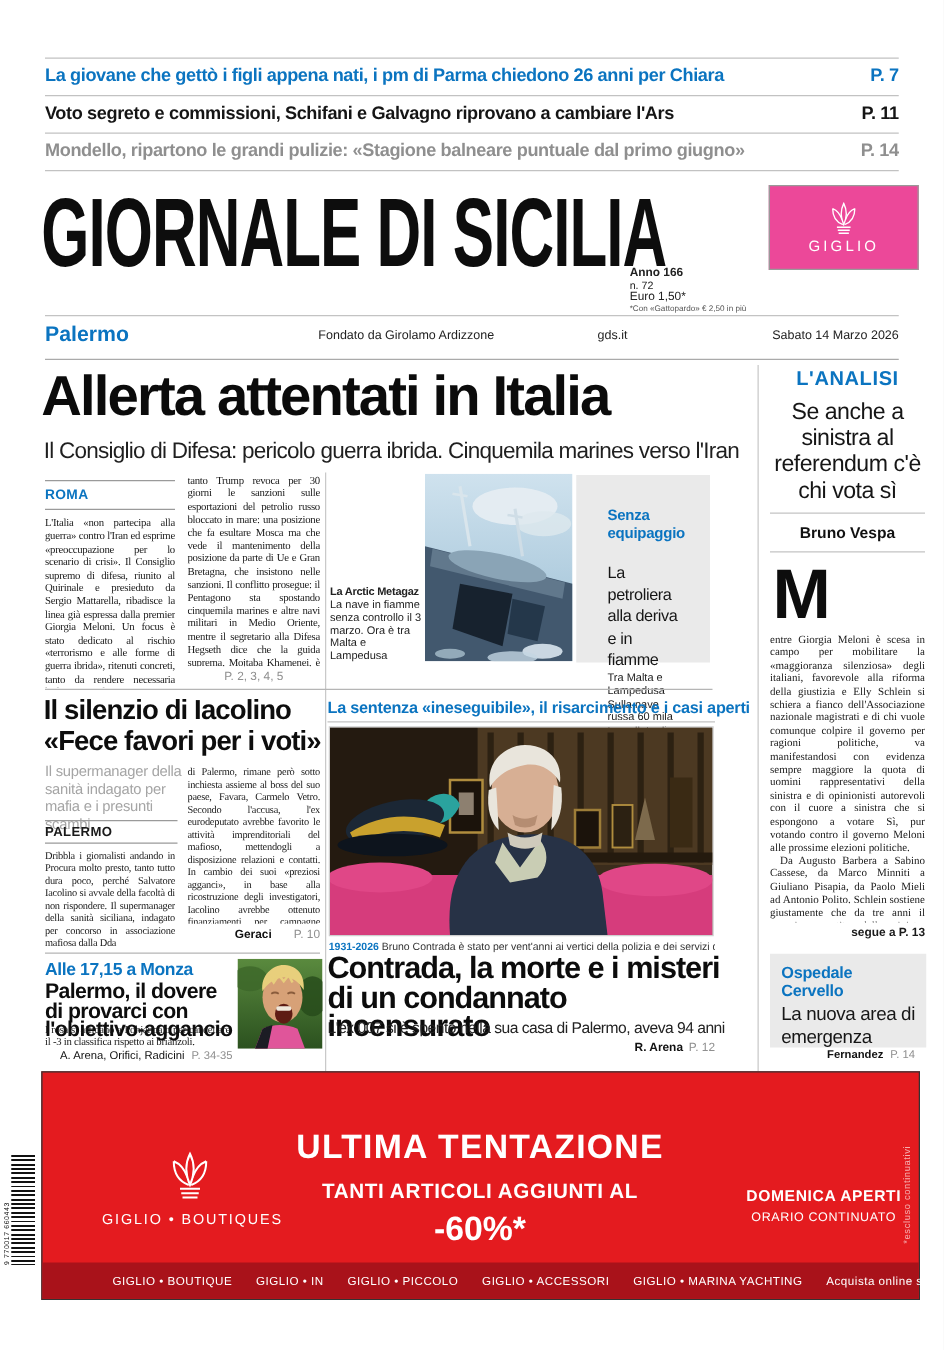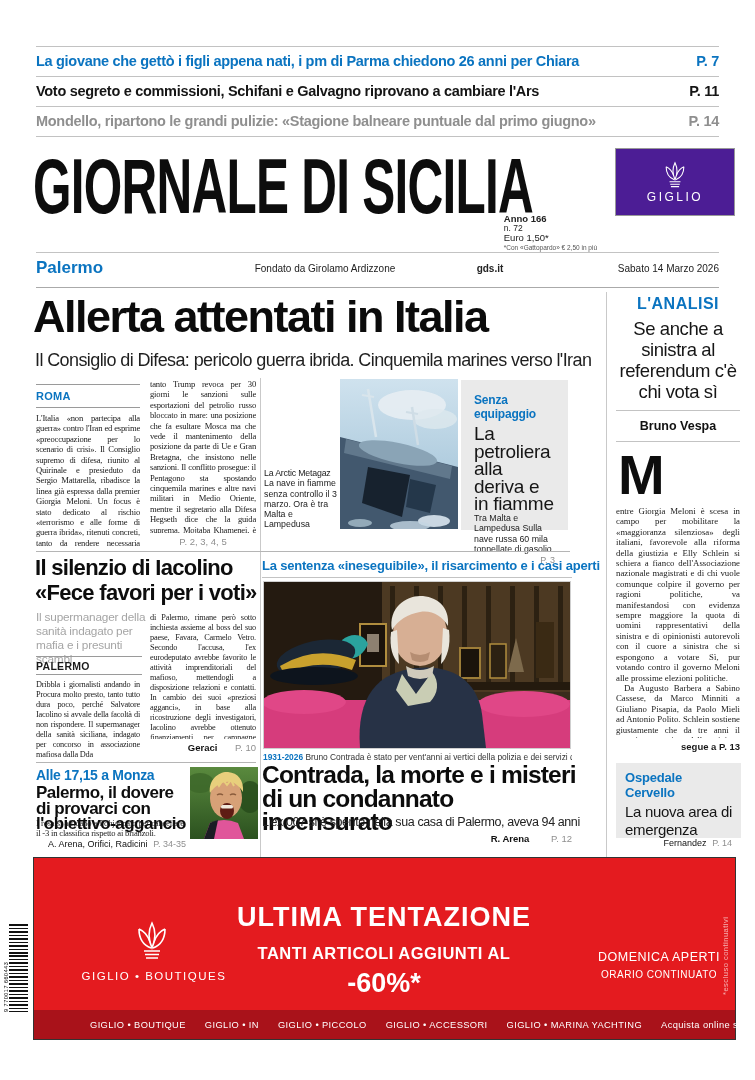--- a/index.html
+++ b/index.html
@@ -14,31 +14,31 @@
 
   
   .strips{position:absolute;left:36px;top:46px;width:683px;border-bottom:1px solid #c2c2c2}
   .strip-row{height:29px;line-height:29px;border-top:1px solid #c2c2c2;
              display:flex;justify-content:space-between;font-size:14.5px;font-weight:bold;letter-spacing:-0.3px}
   .strip-blue{color:#0b74c0}.strip-black{color:#151515}.strip-gray{color:#8f8f8f}
 
   
   .masthead{position:absolute;left:33px;top:141px;font-size:66px;font-weight:bold;letter-spacing:-1px;
             white-space:nowrap;color:#0d0d0d;transform:scale(0.75,1.18);transform-origin:left top}
-  .giglio-box{position:absolute;left:615px;top:148px;width:118px;height:66px;background:#4c1d95;border:1px solid #999;
+  .giglio-box{position:absolute;left:615px;top:148px;width:118px;height:66px;background:#ec4899;border:1px solid #999;
               display:flex;flex-direction:column;align-items:center;justify-content:center;gap:1px}
   .giglio-box .gtxt{color:#fff;font-size:12px;letter-spacing:2.5px}
   .edition{position:absolute;right:158px;top:214px;color:#222}
   .edition div{line-height:9.5px}
 
   
   .dl{font-size:10px;color:#222}
 
   
-  .graybox{position:absolute;background:#eaeaea;box-sizing:border-box;padding:13px;display:flex;flex-direction:column}
+  .graybox{position:absolute;background:#eaeaea;box-sizing:border-box;padding:25px;display:flex;flex-direction:column}
 
   
   .ancol{position:absolute;left:616px;top:295px;width:124px;height:462px;overflow:hidden;text-align:center}
   .ancol .hd{font-size:18.5px;line-height:21px;color:#161616;margin-top:5px;letter-spacing:-0.4px}
   .ancol .r{height:1px;background:#c3c3c3;margin:8px 0}
   .ancol .dropcap{text-align:left;font-size:56px;line-height:50px;font-weight:bold;color:#0d0d0d;margin:4px 0 6px 2px}
   .ancol p{margin:0;font-family:"Liberation Serif",serif;font-size:8.8px;line-height:10.4px;text-align:justify;color:#1a1a1a}
   .ancol .bodywrap{height:232px;overflow:hidden}
 
   .adbox{position:absolute;left:33px;top:857px;width:703px;height:183px;border:1px solid #333;box-sizing:border-box;background:#e41b1f}
@@ -85,21 +85,21 @@
   <div class="edition">
     <div style="font-size:9.5px;font-weight:bold">Anno 166</div>
     <div style="font-size:8.5px">n. 72</div>
     <div style="font-size:9.5px">Euro 1,50*</div>
     <div style="font-size:6.5px;color:#555">*Con «Gattopardo» € 2,50 in più</div>
   </div>
 
   <div class="rule" style="left:36px;top:252px;width:683px"></div>
   <div class="abs kick" style="left:36px;top:258px;font-size:17px">Palermo</div>
   <div class="abs dl" style="left:240px;top:263px;width:170px;text-align:center">Fondato da Girolamo Ardizzone</div>
-  <div class="abs dl" style="left:455px;top:263px;width:70px;text-align:center;font-weight:bold">gds.it</div>
+  <div class="abs dl" style="left:455px;top:263px;width:70px;text-align:center;font-weight:normal">gds.it</div>
   <div class="abs dl" style="right:36px;top:263px">Sabato 14 Marzo 2026</div>
   <div class="rule" style="left:36px;top:287px;width:683px;background:#aaa"></div>
 
   <div class="abs" style="left:33px;top:291px;font-size:45px;font-weight:bold;letter-spacing:-1.5px;color:#0b0b0b;white-space:nowrap">Allerta attentati in Italia</div>
   <div class="abs" style="left:35px;top:350px;font-size:18px;letter-spacing:-0.6px;color:#1f1f1f;white-space:nowrap">Il Consiglio di Difesa: pericolo guerra ibrida. Cinquemila marines verso l'Iran</div>
 
   <div class="vrule" style="left:260px;top:378px;height:479px"></div>
   <div class="vrule" style="left:606px;top:292px;height:565px"></div>
 
   <div class="rule" style="left:36px;top:384px;width:104px;background:#9a9a9a"></div>
@@ -128,27 +128,27 @@
       <polygon points="6,60 112,87 110,100 4,74" fill="#61788c"></polygon>
       <ellipse cx="58" cy="74" rx="40" ry="10" fill="#8aa4b6" transform="rotate(12 58 74)"></ellipse>
       <polygon points="28,88 70,96 62,138 22,124" fill="#17222e"></polygon>
       <polygon points="70,100 96,106 90,134 66,128" fill="#24374a"></polygon>
       <ellipse cx="94" cy="142" rx="16" ry="6" fill="#d9e6ee" opacity="0.9"></ellipse>
       <ellipse cx="70" cy="147" rx="20" ry="5" fill="#c3d6e2" opacity="0.8"></ellipse>
       <ellipse cx="20" cy="144" rx="12" ry="4" fill="#b7cdd9" opacity="0.7"></ellipse>
     </svg>
   </div>
   <div class="abs" style="left:264px;top:468px;width:74px;font-size:8.8px;line-height:10.3px;color:#222">
-    <div style="font-weight:normal;letter-spacing:-0.2px">La Arctic Metagaz</div>
+    <div style="font-weight:bold;letter-spacing:-0.2px">La Arctic Metagaz</div>
     <div>La nave in fiamme senza controllo il 3 marzo. Ora è tra Malta e Lampedusa</div>
   </div>
 
   <div class="graybox" style="left:461px;top:380px;width:107px;height:150px">
     <div class="kick" style="font-size:12px;letter-spacing:-0.2px">Senza equipaggio</div>
-    <div style="font-size:19px;line-height:17.5px;margin-top:4px;color:#161616;letter-spacing:-0.3px">La petroliera alla deriva e in fiamme</div>
+    <div style="font-size:13px;line-height:17.5px;margin-top:16px;color:#161616;letter-spacing:-0.3px">La petroliera alla deriva e in fiamme</div>
     <div style="margin-top:auto;font-size:8.8px;line-height:10.5px;color:#222">Tra Malta e Lampedusa Sulla nave russa 60 mila tonnellate di gasolio</div>
     <div class="pageref" style="text-align:right;font-size:9px">P. 3</div>
   </div>
 
   <div class="rule" style="left:36px;top:551px;width:534px;background:#b5b5b5"></div>
 
   <div class="abs" style="left:35px;top:556px;width:224px;font-size:22px;line-height:24.5px;font-weight:bold;letter-spacing:-0.7px;color:#0d0d0d">Il silenzio di Iacolino «Fece favori per i voti»</div>
   <div class="abs" style="left:36px;top:610px;width:110px;font-size:11.8px;line-height:14px;color:#a5a5a5;letter-spacing:-0.2px">Il supermanager della sanità indagato per mafia e i presunti scambi</div>
   <div class="rule" style="left:36px;top:656px;width:106px;background:#9a9a9a"></div>
   <div class="abs" style="left:36px;top:660px;font-size:10.5px;font-weight:bold;color:#1a1a1a;letter-spacing:0.3px">PALERMO</div>
@@ -202,21 +202,21 @@
     </svg>
   </div>
   <div class="abs" style="left:263px;top:752px;width:309px;font-size:8.4px;color:#333;white-space:nowrap;overflow:hidden">
     <span class="kick">1931-2026</span>
     <span>Bruno Contrada è stato per vent'anni ai vertici della polizia e dei servizi di sicurezza</span>
   </div>
   <div class="abs" style="left:262px;top:763px;width:314px;font-size:24.5px;line-height:23.5px;font-weight:bold;letter-spacing:-0.8px;color:#0c0c0c">Contrada, la morte e i misteri di un condannato incensurato</div>
   <div class="abs" style="left:262px;top:815px;font-size:12.5px;letter-spacing:-0.4px;color:#222;white-space:nowrap">L'ex 007 si è spento nella sua casa di Palermo, aveva 94 anni</div>
   <div class="abs" style="left:262px;top:833px;width:310px;text-align:right;font-size:9.5px">
     <span style="font-weight:bold">R. Arena</span>
-    <span class="pageref" style="margin-left:19px">P. 12</span>
+    <span class="pageref" style="margin-left:2px">P. 12</span>
   </div>
 
   <div class="rule" style="left:36px;top:762px;width:220px;background:#b5b5b5"></div>
 
   <div class="abs kick" style="left:36px;top:767px;font-size:14px;letter-spacing:-0.3px">Alle 17,15 a Monza</div>
   <div class="abs" style="left:36px;top:785px;width:152px;font-size:17px;line-height:15.5px;font-weight:bold;letter-spacing:-0.5px;color:#0d0d0d">Palermo, il dovere di provarci con l'obiettivo-aggancio</div>
   <div class="abs serif" style="left:36px;top:818px;width:148px;height:21px;font-size:8.6px;line-height:10.2px;letter-spacing:-0.2px">I rosa si affidano a Pohjanpalo per cancellare il -3 in classifica rispetto ai brianzoli.</div>
   <div class="abs" style="left:36px;top:839px;width:150px;text-align:right;font-size:9px">
     <span style="font-weight:normal">A. Arena, Orifici, Radicini</span>
     <span class="pageref" style="margin-left:3px">P. 34-35</span>
@@ -254,38 +254,38 @@
       <p>entre Giorgia Meloni è scesa in campo per mobilitare la «maggioranza silenziosa» degli italiani, favorevole alla riforma della giustizia e Elly Schlein si schiera a fianco dell'Associazione nazionale magistrati e di chi vuole comunque colpire il governo per ragioni politiche, va manifestandosi con evidenza sempre maggiore la quota di uomini rappresentativi della sinistra e di opinionisti autorevoli con il cuore a sinistra che si espongono a votare Sì, pur votando contro il governo Meloni alle prossime elezioni politiche.</p>
       <p style="text-indent:8px">Da Augusto Barbera a Sabino Cassese, da Marco Minniti a Giuliano Pisapia, da Paolo Mieli ad Antonio Polito. Schlein sostiene giustamente che da tre anni il maggiore partito della sinistra italiana ha cambiato strada.</p>
     </div>
     <div style="text-align:right;font-size:9.5px;font-weight:bold;margin-top:3px;color:#1a1a1a">segue a P. 13</div>
   </div>
 
   <div class="graybox" style="left:616px;top:763px;width:125px;height:75px;padding:7px 9px">
     <div class="kick" style="font-size:13px;letter-spacing:-0.2px">Ospedale Cervello</div>
     <div style="font-size:15px;line-height:17.5px;margin-top:3px;color:#161616;letter-spacing:-0.3px">La nuova area di emergenza</div>
     <div style="text-align:right;font-size:9px;margin-top:auto">
-      <span style="font-weight:normal">Fernandez</span>
+      <span style="font-weight:bold">Fernandez</span>
       <span class="pageref" style="margin-left:3px">P. 14</span>
     </div>
   </div>
 
   <div class="adbox">
     <div class="adred">
       <svg class="abs" style="left:96px;top:62px" width="44" height="44" viewBox="0 0 44 44" fill="none" stroke="#fff" stroke-width="1.6">
         <path d="M22 3 C18 11 18 19 22 28 C26 19 26 11 22 3 Z"></path>
         <path d="M9 9 C9 19 13 25 21 28 M9 9 C14 11 18 16 20 22"></path>
         <path d="M35 9 C35 19 31 25 23 28 M35 9 C30 11 26 16 24 22"></path>
         <path d="M14 31 h16 M15 34.5 h14 M16 38 h12"></path>
       </svg>
       <div class="abs ctr" style="left:40px;top:112px;width:160px;font-size:11.5px;letter-spacing:1.5px">GIGLIO • BOUTIQUES</div>
       <div class="abs ctr" style="left:130px;top:44px;width:440px;font-size:27px;font-weight:bold;letter-spacing:1px">ULTIMA TENTAZIONE</div>
       <div class="abs ctr" style="left:130px;top:86px;width:440px;font-size:16.5px;font-weight:bold;letter-spacing:0.5px">TANTI ARTICOLI AGGIUNTI AL</div>
       <div class="abs ctr" style="left:130px;top:110px;width:440px;font-size:27px;font-weight:bold">-60%*</div>
-      <div class="abs ctr" style="left:558px;top:92px;width:134px;font-size:12.5px;font-weight:normal;letter-spacing:0.5px">DOMENICA APERTI</div>
+      <div class="abs ctr" style="left:558px;top:92px;width:134px;font-size:12.5px;font-weight:bold;letter-spacing:0.5px">DOMENICA APERTI</div>
       <div class="abs ctr" style="left:558px;top:111px;width:134px;font-size:10px;letter-spacing:0.5px">ORARIO CONTINUATO</div>
       <div class="abs" style="right:5px;top:42px;height:95px;writing-mode:vertical-rl;transform:rotate(180deg);font-size:7.5px;letter-spacing:0.5px;color:rgba(255,255,255,0.65)">*escluso continuativi</div>
     </div>
     <div class="adbar">
       <span>GIGLIO • BOUTIQUE</span>
       <span>GIGLIO • IN</span>
       <span>GIGLIO • PICCOLO</span>
       <span>GIGLIO • ACCESSORI</span>
       <span>GIGLIO • MARINA YACHTING</span>
       <span class="online">Acquista online su GIGLIO.COM</span>

